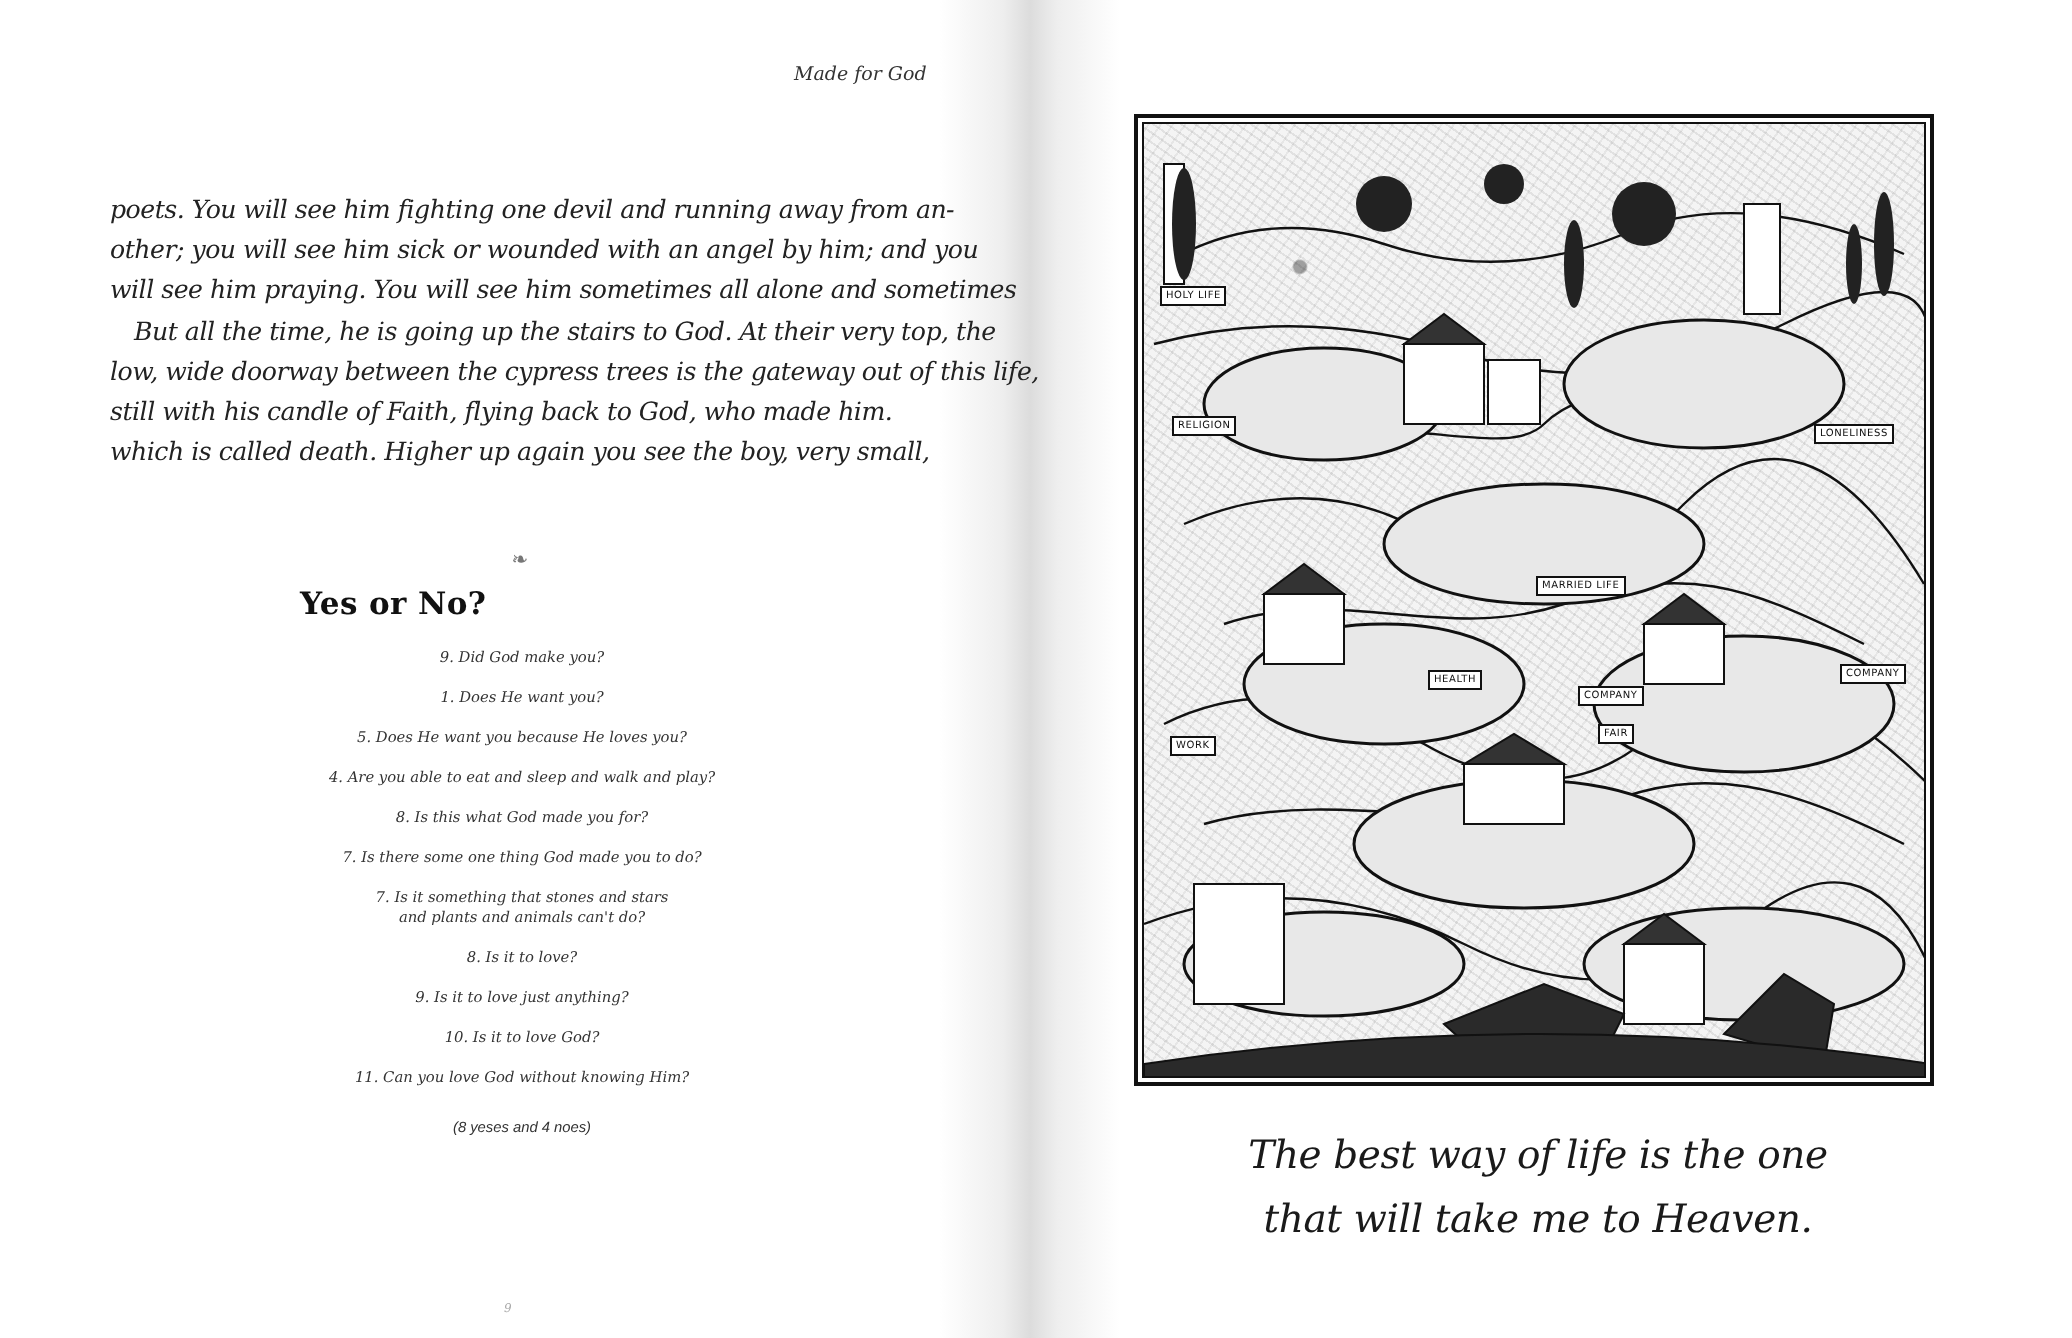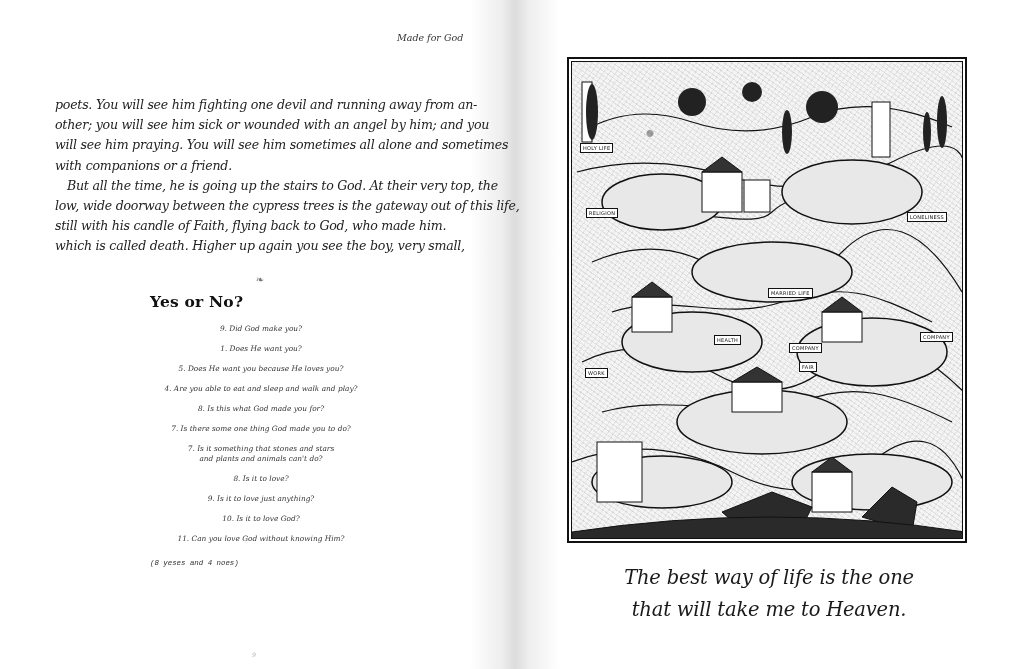--- a/index.html
+++ b/index.html
@@ -36,22 +36,22 @@
     letter-spacing: 0.2px;
   }
   .quiz-list {
     position: absolute; left: 140px; top: 324px; width: 242px; text-align: center;
     font-family: "DejaVu Serif", serif; font-style: italic; font-size: 7.4px; color: #333;
     list-style: none;
   }
   .quiz-list li { display: block; line-height: 10.2px; margin-bottom: 9.8px; white-space: nowrap; }
   .quiz-list li .l2 { display: block; }
   .quiz-answer {
-    position: absolute; left: 150px; top: 559px; width: 222px; text-align: left;
-    font-family: Liberation Mono, monospace; font-style: italic; font-size: 7.4px; color: #333;
+    position: absolute; left: 150px; top: 559px; width: 222px; text-align: center;
+    font-family: Liberation Sans, sans-serif; font-style: italic; font-size: 7.4px; color: #333;
   }
   .page-number {
     position: absolute; left: 252px; top: 651px; font-size: 6px; color: #aaa; font-style: italic;
   }
 
   
   .page-right { position: absolute; left: 526px; top: 0; width: 500px; height: 583px; }
   .illustration-frame {
     position: absolute; left: 41px; top: 57px; width: 400px; height: 486px;
     border: 2px solid #111; padding: 2px; background: #fff;
@@ -84,21 +84,20 @@
 <div class="spread">
   <div class="gutter"></div>
 
   <section class="page-left">
     <div class="running-head">Made for God</div>
 
     <div class="body-text">
       <span class="line">poets. You will see him fighting one devil and running away from an-</span>
       <span class="line">other; you will see him sick or wounded with an angel by him; and you</span>
       <span class="line">will see him praying. You will see him sometimes all alone and sometimes</span>
-      <span class="line">with companions or a friend.</span>
       <span class="line indent">But all the time, he is going up the stairs to God. At their very top, the</span>
       <span class="line">low, wide doorway between the cypress trees is the gateway out of this life,</span>
       <span class="line">still with his candle of Faith, flying back to God, who made him.</span>
       <span class="line">which is called death. Higher up again you see the boy, very small,</span>
     </div>
 
     <div class="ornament">❧</div>
 
     <h2 class="quiz-title">Yes or No?</h2>
 

